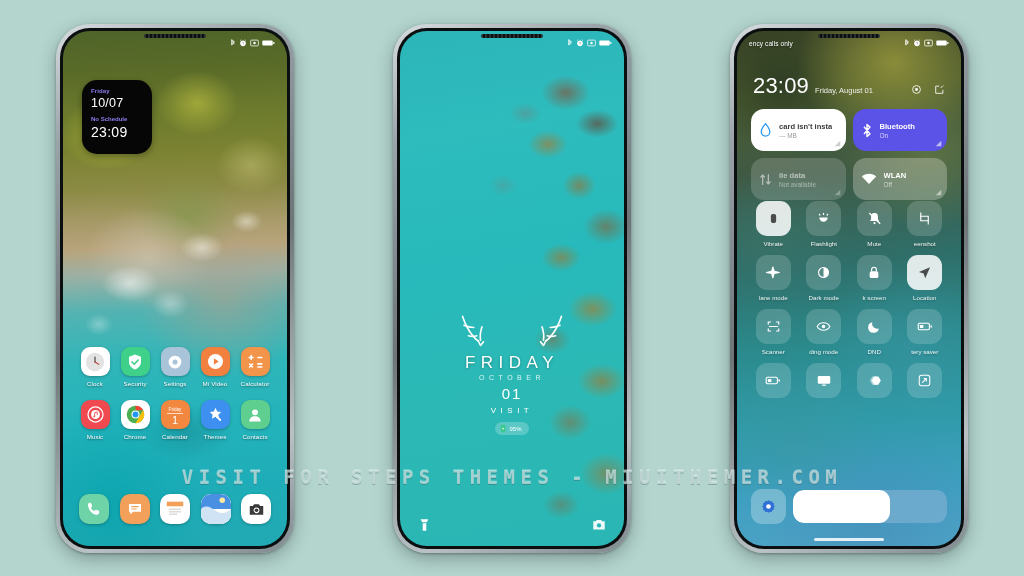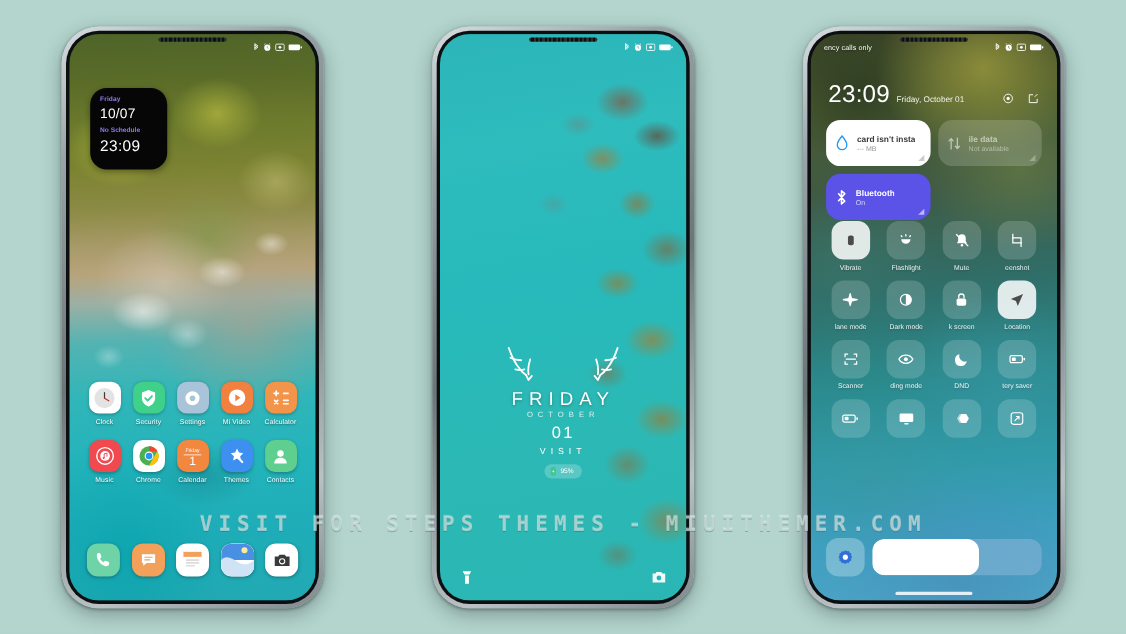--- a/index.html
+++ b/index.html
@@ -552,21 +552,21 @@
             <svg width="13" height="8" viewBox="0 0 20 12">
                 <rect x="0.5" y="2" width="16" height="8" rx="1.6" fill="#fff"></rect>
                 <rect x="17.2" y="4.4" width="2" height="3.2" rx="1" fill="#fff"></rect>
               </svg>
           </div>
         </div>
 
         <div class="cc-head">
           <div style="display:flex;align-items:baseline">
             <div class="cc-time">23:09</div>
-            <div class="cc-date">Friday, October 01</div>
+            <div class="cc-date">Friday, August 01</div>
           </div>
           <div class="cc-head-icons">
             <svg width="11" height="11" viewBox="0 0 18 18" fill="none" stroke="#fff" stroke-width="1.4">
               <circle cx="9" cy="9" r="6.4"></circle>
                 <circle cx="9" cy="9" r="2.4" fill="#fff" stroke="none"></circle>
             </svg>
             <svg width="11" height="11" viewBox="0 0 18 18" fill="none" stroke="#fff" stroke-width="1.4" stroke-linejoin="round">
               <path d="M15 2.5L11 6.5"></path>
                 <path d="M14.5 9.5V15.2H2.8V3.5h5.7"></path>
             </svg>
@@ -581,47 +581,59 @@
               </svg>
             <div class="bt-txt">
               <div class="bt-title">card isn't insta</div>
               <div class="bt-sub">--- MB</div>
             </div>
             <svg class="bt-corner" width="7" height="7" viewBox="0 0 10 10">
                 <path d="M9 1v8H1z" fill="#bbb"></path>
               </svg>
           </div>
 
+          <div class="bigtile bt-blue">
+            <svg width="12" height="17" viewBox="0 0 14 20">
+                <path d="M3.5 5.5L10.5 14 7 17V3l3.5 3L3.5 14" fill="none" stroke="#fff" stroke-width="1.7" stroke-linejoin="round"></path>
+              </svg>
+            <div class="bt-txt">
+              <div class="bt-title">Bluetooth</div>
+              <div class="bt-sub">On</div>
+            </div>
+            <svg class="bt-corner" width="7" height="7" viewBox="0 0 10 10">
+                <path d="M9 1v8H1z" fill="rgba(255,255,255,.8)"></path>
+              </svg>
+          </div>
+
           <div class="bigtile bt-dim">
             <svg width="13" height="15" viewBox="0 0 16 18" stroke="rgba(255,255,255,.55)" stroke-width="1.5" fill="none" stroke-linecap="round">
               <path d="M4.5 15V3.5M4.5 3.5L2.2 6M4.5 3.5L6.8 6"></path>
                 <path d="M11.5 3v11.5M11.5 14.5L9.2 12M11.5 14.5L13.8 12"></path>
             </svg>
             <div class="bt-txt">
               <div class="bt-title">ile data</div>
               <div class="bt-sub">Not available</div>
             </div>
             <svg class="bt-corner" width="7" height="7" viewBox="0 0 10 10">
                 <path d="M9 1v8H1z" fill="rgba(255,255,255,.4)"></path>
               </svg>
           </div>
 
-          <div class="bigtile bt-blue">
-            <svg width="12" height="17" viewBox="0 0 14 20">
-                <path d="M3.5 5.5L10.5 14 7 17V3l3.5 3L3.5 14" fill="none" stroke="#fff" stroke-width="1.7" stroke-linejoin="round"></path>
+          <div class="bigtile bt-dim2">
+            <svg width="16" height="13" viewBox="0 0 20 16">
+                <path d="M10 13.5L1 4.2C3.4 2 6.6 0.8 10 0.8S16.6 2 19 4.2z" fill="#fff"></path>
               </svg>
             <div class="bt-txt">
-              <div class="bt-title">Bluetooth</div>
-              <div class="bt-sub">On</div>
+              <div class="bt-title">WLAN</div>
+              <div class="bt-sub">Off</div>
             </div>
             <svg class="bt-corner" width="7" height="7" viewBox="0 0 10 10">
-                <path d="M9 1v8H1z" fill="rgba(255,255,255,.8)"></path>
-              </svg>
-          </div>
-
+                <path d="M9 1v8H1z" fill="rgba(255,255,255,.65)"></path>
+              </svg>
+          </div>
         </div>
 
         <div class="cc-grid">
 
           <div class="cc-cell">
             <div class="cc-btn on">
               <svg width="15" height="15" viewBox="0 0 20 20">
                   <rect x="6.5" y="4" width="7" height="12" rx="2.6" fill="#4b4b4b"></rect>
                 </svg>
             </div>

